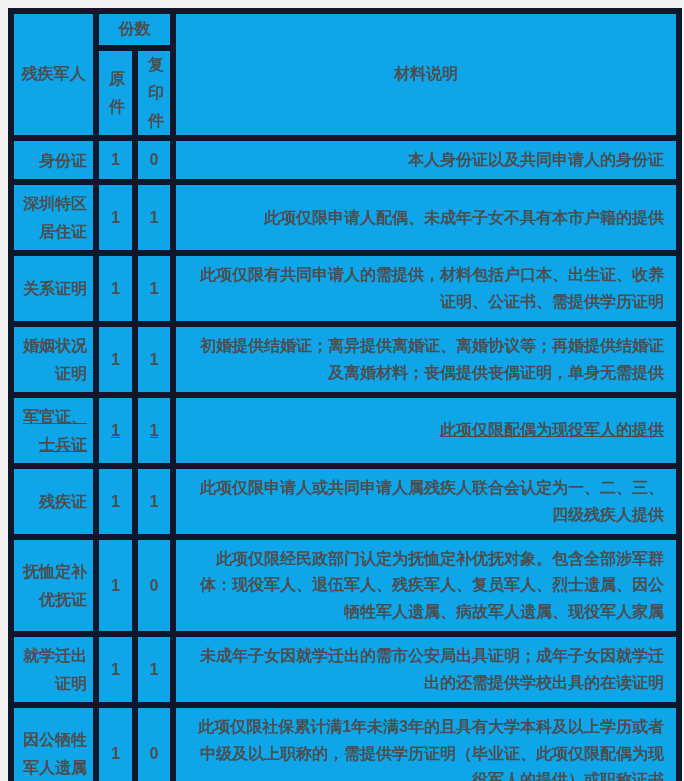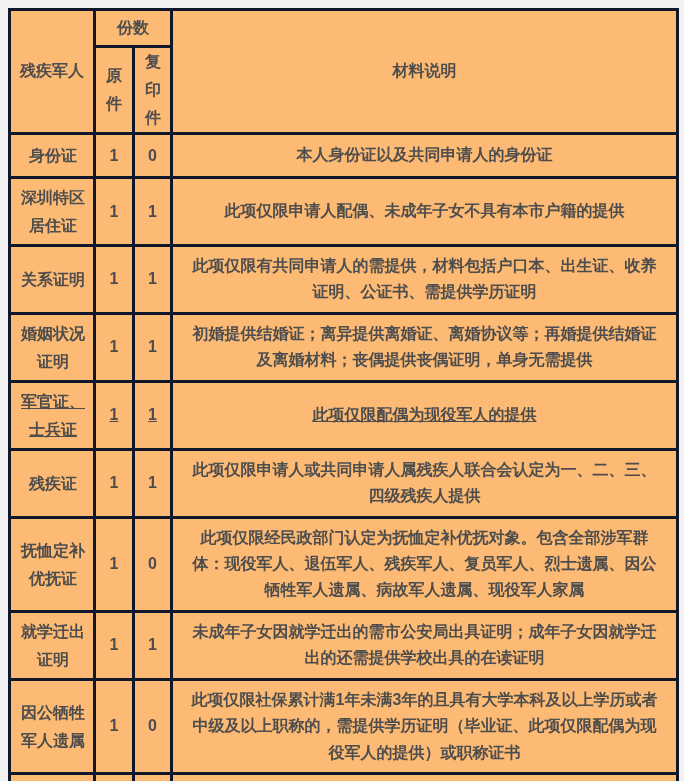--- a/index.html
+++ b/index.html
@@ -23,44 +23,44 @@
     color: #4d4d4d;
     font-size: 16px;
   }
   table.materials col.c-name { width: 85px; }
   table.materials col.c-orig { width: 39px; }
   table.materials col.c-copy { width: 38px; }
   table.materials col.c-desc { width: 506px; }
 
   table.materials th,
   table.materials td {
-    border: 3px solid #0f172a;
+    border: 6px solid #0f172a;
     vertical-align: middle;
     font-weight: bold;
-    background: #fdba74;
+    background: #0ea5e9;
   }
   thead th { text-align: center; padding: 0 4px; }
   thead tr.h1 { height: 37px; }
   thead tr.h2 { height: 83px; }
   thead th.vstack {
     word-break: break-all;
     padding: 0 10px;
     line-height: 1.75;
   }
 
   tbody td { font-weight: normal; }
   tbody td.name {
-    text-align: center;
+    text-align: right;
     padding: 5px 6px 4px 8px;
     line-height: 1.75;
     word-break: break-all;
   }
   tbody td.num { text-align: center; padding: 0 2px; }
   tbody td.desc {
-    text-align: center;
+    text-align: right;
     padding: 6px 12px;
     line-height: 1.65;
     word-break: break-all;
   }
   tbody tr:nth-child(1)  { height: 44px; }
   tbody tr:nth-child(2)  { height: 56px; }
   tbody tr:nth-child(3)  { height: 67px; }
   tbody tr:nth-child(4)  { height: 54px; }
   tbody tr:nth-child(5)  { height: 56px; text-decoration: underline; }
   tbody tr:nth-child(6)  { height: 62px; }

